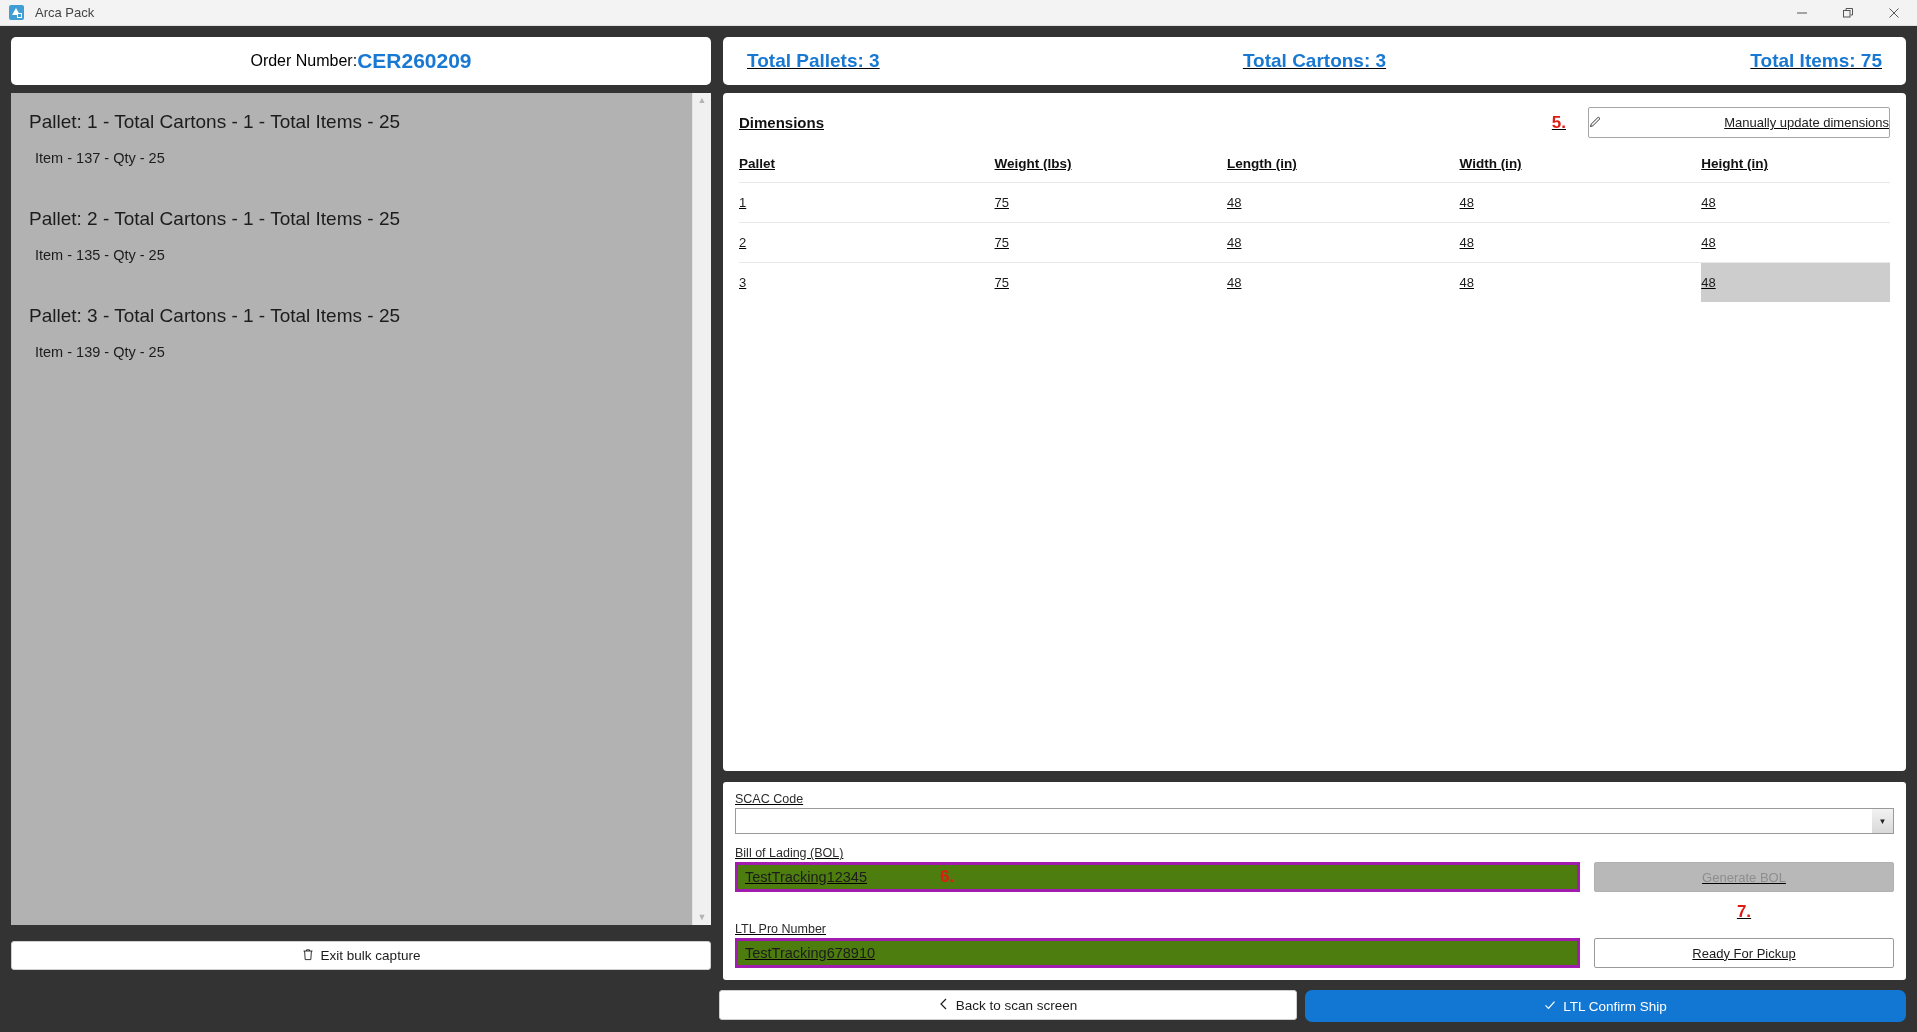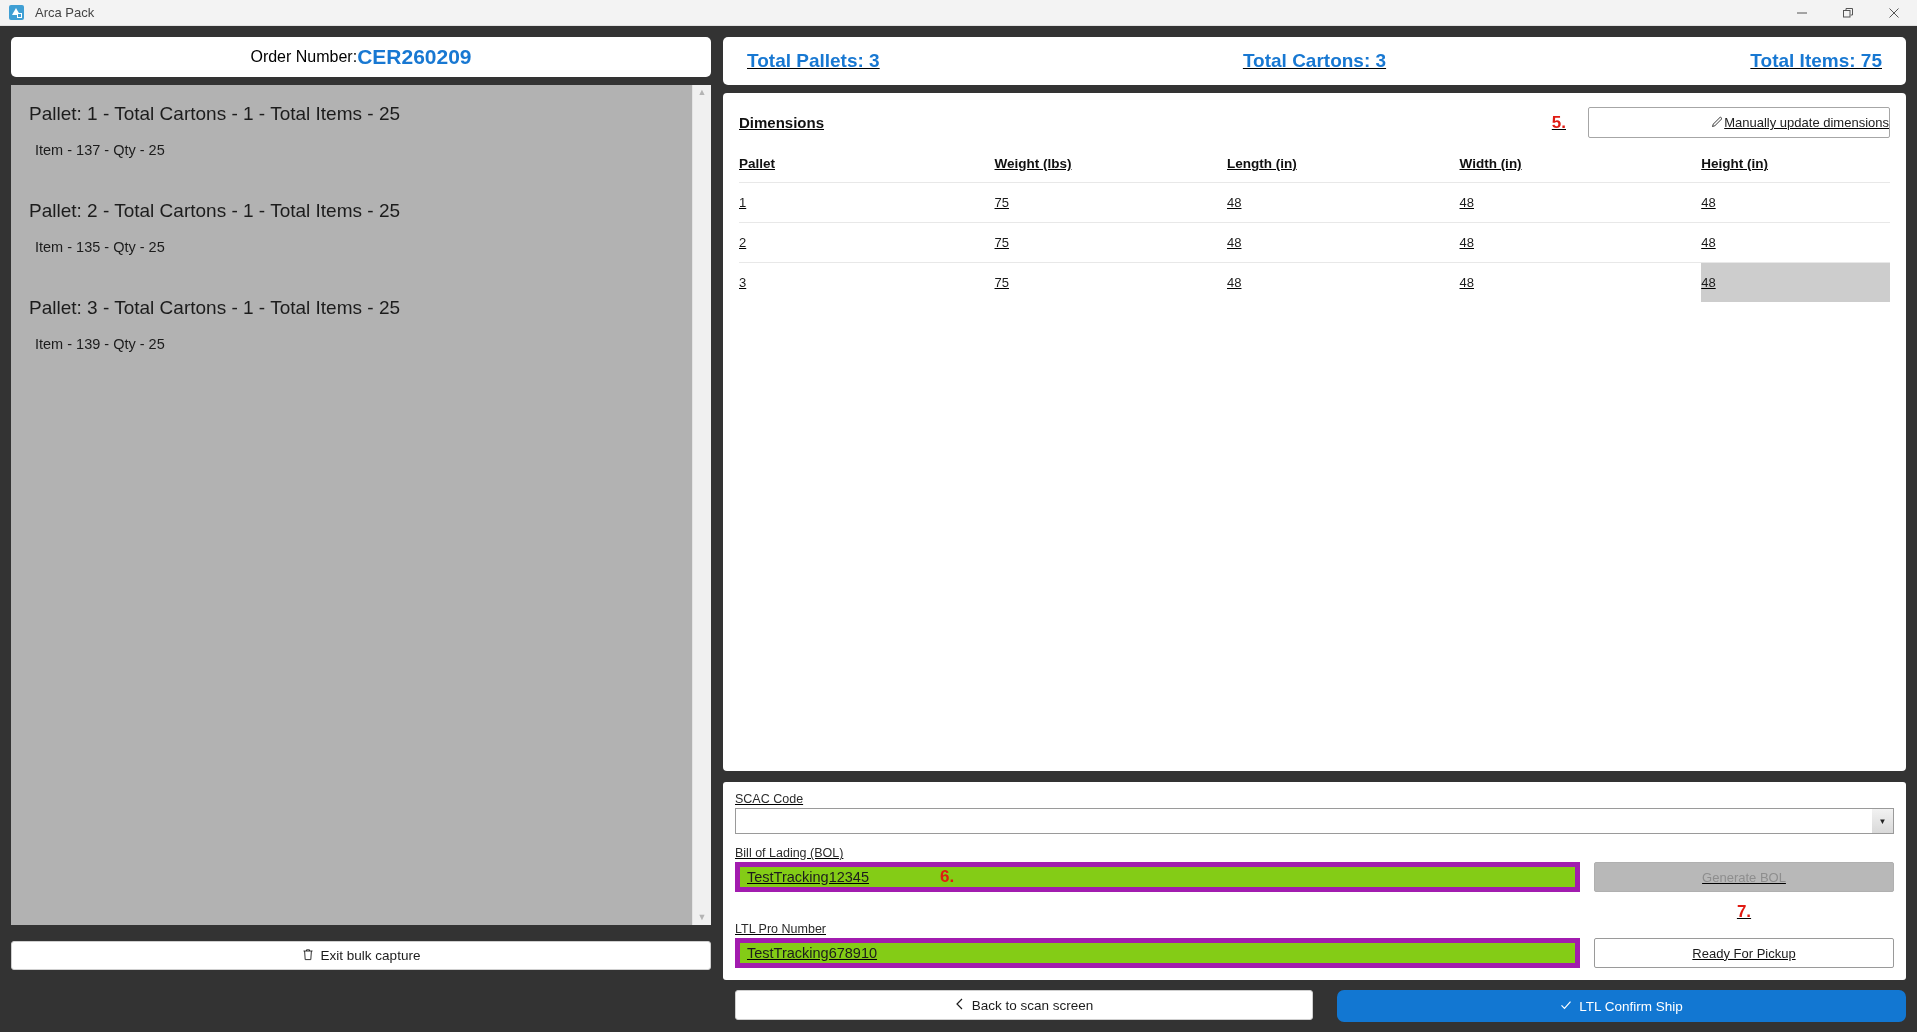--- a/index.html
+++ b/index.html
@@ -36,21 +36,21 @@
   }
   .content {
     flex: 1; display: flex; padding: 11px 11px 0 11px; gap: 12px;
     min-height: 0;
   }
 
   
   .left-col { width: 700px; display: flex; flex-direction: column; min-height: 0; }
   .order-header {
     background: #ffffff; border-radius: 5px;
-    height: 40px; display: flex; align-items: center; justify-content: center;
+    height: 48px; display: flex; align-items: center; justify-content: center;
     flex: none;
   }
   .order-value { color: #1878d2; font-size: 21px; font-weight: bold; }
 
   .pallet-list-wrap {
     margin-top: 8px; flex: 1; background: #b2b2b2;
     display: flex; min-height: 0; position: relative;
   }
   .pallet-list {
     flex: 1; padding: 18px 10px 10px 18px; overflow: hidden;
@@ -90,21 +90,21 @@
     padding: 14px 16px 0 16px;
   }
   .dims-topline { display: flex; align-items: center; height: 31px; flex: none; }
   .dims-title { font-size: 15px; font-weight: bold; color: #121212; }
   .dims-topline-spacer { flex: 1; }
   .annot { color: #e01b13; font-weight: bold; font-size: 17px; }
   .annot-5 { margin-right: 22px; }
   .manual-dims-btn {
     width: 302px; height: 31px; background: #ffffff;
     border: 1px solid #a6a6a6; border-radius: 2px;
-    display: flex; align-items: center; justify-content: flex-end; gap: 0;
+    display: flex; align-items: center; justify-content: space-between; gap: 0;
     font-size: 13px; color: #222; cursor: pointer;
   }
 
   .dims-table { width: 100%; border-collapse: collapse; margin-top: 14px; table-layout: fixed; }
   .dims-table th {
     text-align: left; font-size: 13.5px; font-weight: bold; color: #111;
     padding: 4px 0 11px 0;
     margin-top: 16px;
   }
   .dims-table td {
@@ -132,39 +132,39 @@
   }
   .scac-arrow {
     position: absolute; right: 1px; top: 1px; width: 21px; height: 24px;
     background: linear-gradient(#f2f2f2,#d9d9d9);
     display: flex; align-items: center; justify-content: center;
     font-size: 8px; color: #222;
   }
   .row-2col { display: flex; gap: 0; align-items: flex-end; }
   .row-2col .left-field { flex: 1; margin-right: 14px; position: relative; }
   .text-input {
-    width: 100%; height: 30px; border: 5px solid #a21caf; background: #84cc16;
+    width: 100%; height: 30px; border: 3px solid #a21caf; background: #4d7c0f;
     padding-left: 7px; font-size: 14.5px; color: #1c1c1c;
     display: flex; align-items: center;
   }
   .annot-inline {
     position: absolute; left: 205px; top: 50%; transform: translateY(-50%);
   }
   .side-btn {
     width: 300px; height: 30px; border-radius: 2px;
     display: flex; align-items: center; justify-content: center;
     font-size: 13px; cursor: pointer; flex: none;
   }
   .side-btn.disabled { background: #b8b8b8; border: 1px solid #b0b0b0; color: #8e8e8e; cursor: default; }
   .side-btn.enabled { background: #ffffff; border: 1px solid #9a9a9a; color: #1c1c1c; }
   .annot-7-wrap { width: 300px; flex: none; text-align: center; height: 20px; }
 
   
   .actions-row {
-    display: flex; gap: 24px; padding: 10px 11px 0 11px; flex: none;
+    display: flex; gap: 8px; padding: 10px 11px 0 11px; flex: none;
   }
   .actions-row .spacer-left { width: 700px; flex: none; }
   .btn-back {
     width: 578px; height: 30px; background: #ffffff; border: 1px solid #cfcfcf;
     border-radius: 3px; display: flex; align-items: center; justify-content: center;
     gap: 8px; font-size: 13.5px; color: #1c1c1c; cursor: pointer; flex: none;
   }
   .btn-confirm {
     flex: 1; height: 32px; background: #1277d2; border: none; border-radius: 7px;
     display: flex; align-items: center; justify-content: center; gap: 7px;

